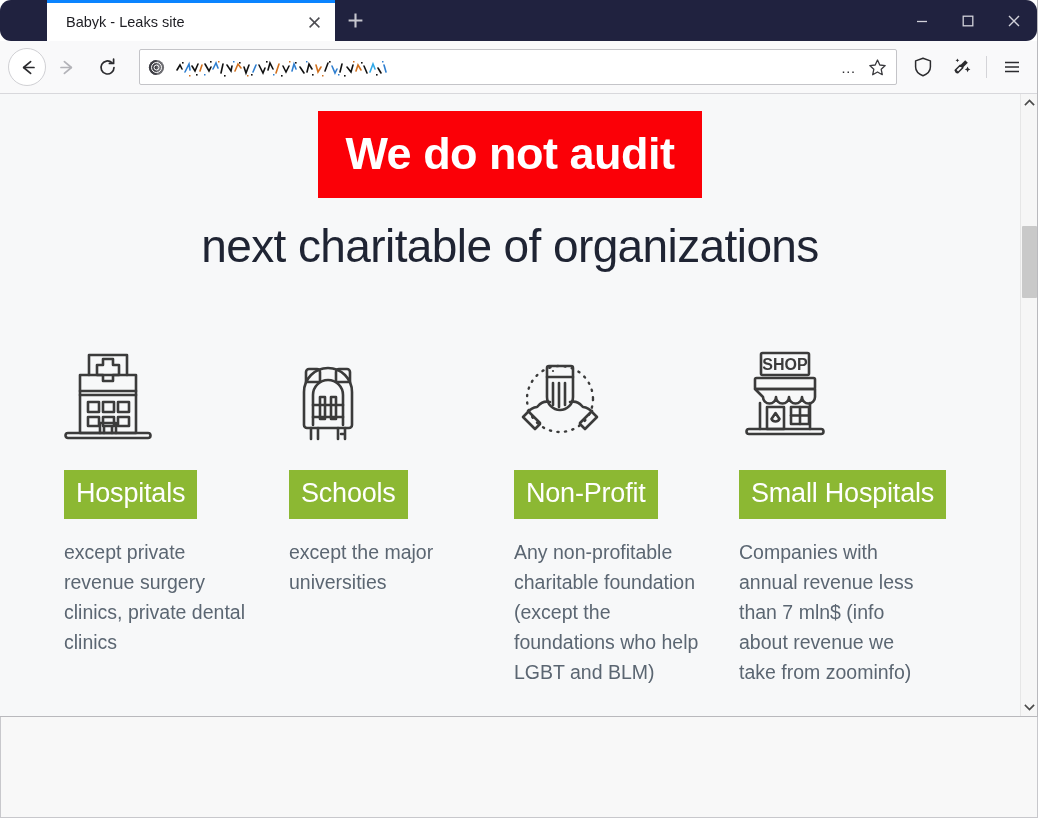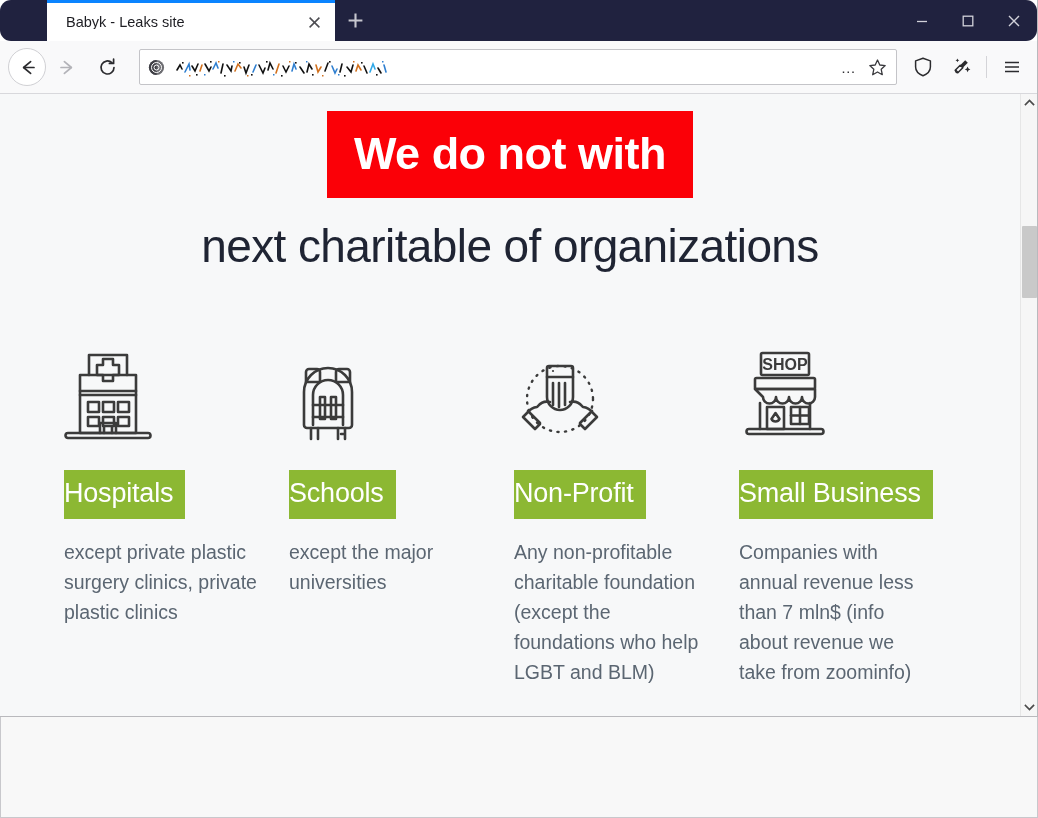--- a/index.html
+++ b/index.html
@@ -227,21 +227,21 @@
     margin-bottom: 23px;
   }
   .card-icon svg { display: block; }
 
   .chip {
     display: inline-block;
     background: #8cb833;
     color: #ffffff;
     font-size: 27px;
     line-height: 1;
-    padding: 10px 12px 12px 0;
+    padding: 10px 12px 12px 12px;
     font-weight: 400;
     letter-spacing: -0.2px;
   }
 
   .card-desc {
     margin-top: 18px;
     font-size: 19.5px;
     line-height: 30px;
     color: #5b6672;
     font-weight: 400;
@@ -467,21 +467,21 @@
         </div>
       </div>
     </div>
 
     <div id="viewport">
 
       <div id="page">
         <div class="page-inner">
 
           <div class="banner-row">
-            <div class="banner">We do not with</div>
+            <div class="banner">We do not audit</div>
           </div>
 
           <div class="subhead">next charitable of organizations</div>
 
           <div class="cards">
 
             <div class="card">
               <div class="card-icon">
                 <svg width="88" height="95" viewBox="0 0 88 95" aria-hidden="true">
                   <g fill="none" stroke="#3b3b3b" stroke-width="2.6" stroke-linejoin="round" stroke-linecap="round">
@@ -497,21 +497,21 @@
                     <rect x="39" y="70" width="11" height="9"></rect>
                     <rect x="54" y="70" width="11" height="9"></rect>
                     <path d="M36 86 V76 H52 V86"></path>
                     <path d="M40 86 V80"></path>
                     <path d="M48 86 V80"></path>
                     <path d="M4 86 H84 a2 2 0 0 1 0 5 H4 a2 2 0 0 1 0 -5z"></path>
                   </g>
                 </svg>
               </div>
               <div><span class="chip">Hospitals</span></div>
-              <div class="card-desc">except private plastic surgery clinics, private plastic clinics</div>
+              <div class="card-desc">except private revenue surgery clinics, private dental clinics</div>
             </div>
 
             <div class="card">
               <div class="card-icon">
                 <svg width="78" height="95" viewBox="0 0 78 95" aria-hidden="true">
                   <g fill="none" stroke="#3b3b3b" stroke-width="2.6" stroke-linejoin="round" stroke-linecap="round">
                     <path d="M20 22 h8 a3 3 0 0 1 3 3 v10 h-14 V25 a3 3 0 0 1 3 -3z"></path>
                     <path d="M50 22 h8 a3 3 0 0 1 3 3 v10 h-14 V25 a3 3 0 0 1 3 -3z"></path>
                     <path d="M15 78 V45 a24 24 0 0 1 48 0 V78 a3 3 0 0 1 -3 3 H18 a3 3 0 0 1 -3 -3z"></path>
                     <path d="M24 78 V48 a15 15 0 0 1 30 0 V78"></path>
@@ -569,21 +569,21 @@
                     <path d="M28 82 V60 h17 v22z"></path>
                     <path d="M52 60 h18 v17 h-18z"></path>
                     <path d="M61 60 v17"></path>
                     <path d="M52 68.5 h18"></path>
                     <path d="M36.5 66 l4 6 a4.4 4.4 0 0 1 -8 0z"></path>
                     <path d="M10 82 H82 a2 2 0 0 1 0 5 H10 a2 2 0 0 1 0 -5z"></path>
                   </g>
                   <text x="46" y="23" text-anchor="middle" font-family="Liberation Sans, sans-serif" font-size="16" font-weight="bold" fill="#3b3b3b" stroke="none">SHOP</text>
                 </svg>
               </div>
-              <div><span class="chip">Small Business</span></div>
+              <div><span class="chip">Small Hospitals</span></div>
               <div class="card-desc">Companies with annual revenue less than 7 mln$ (info about revenue we take from zoominfo)</div>
             </div>
 
           </div>
         </div>
       </div>
 
       <div id="scrollbar">
         <div class="sb-arrow">
           <svg width="11" height="9" viewBox="0 0 11 9" aria-hidden="true">

